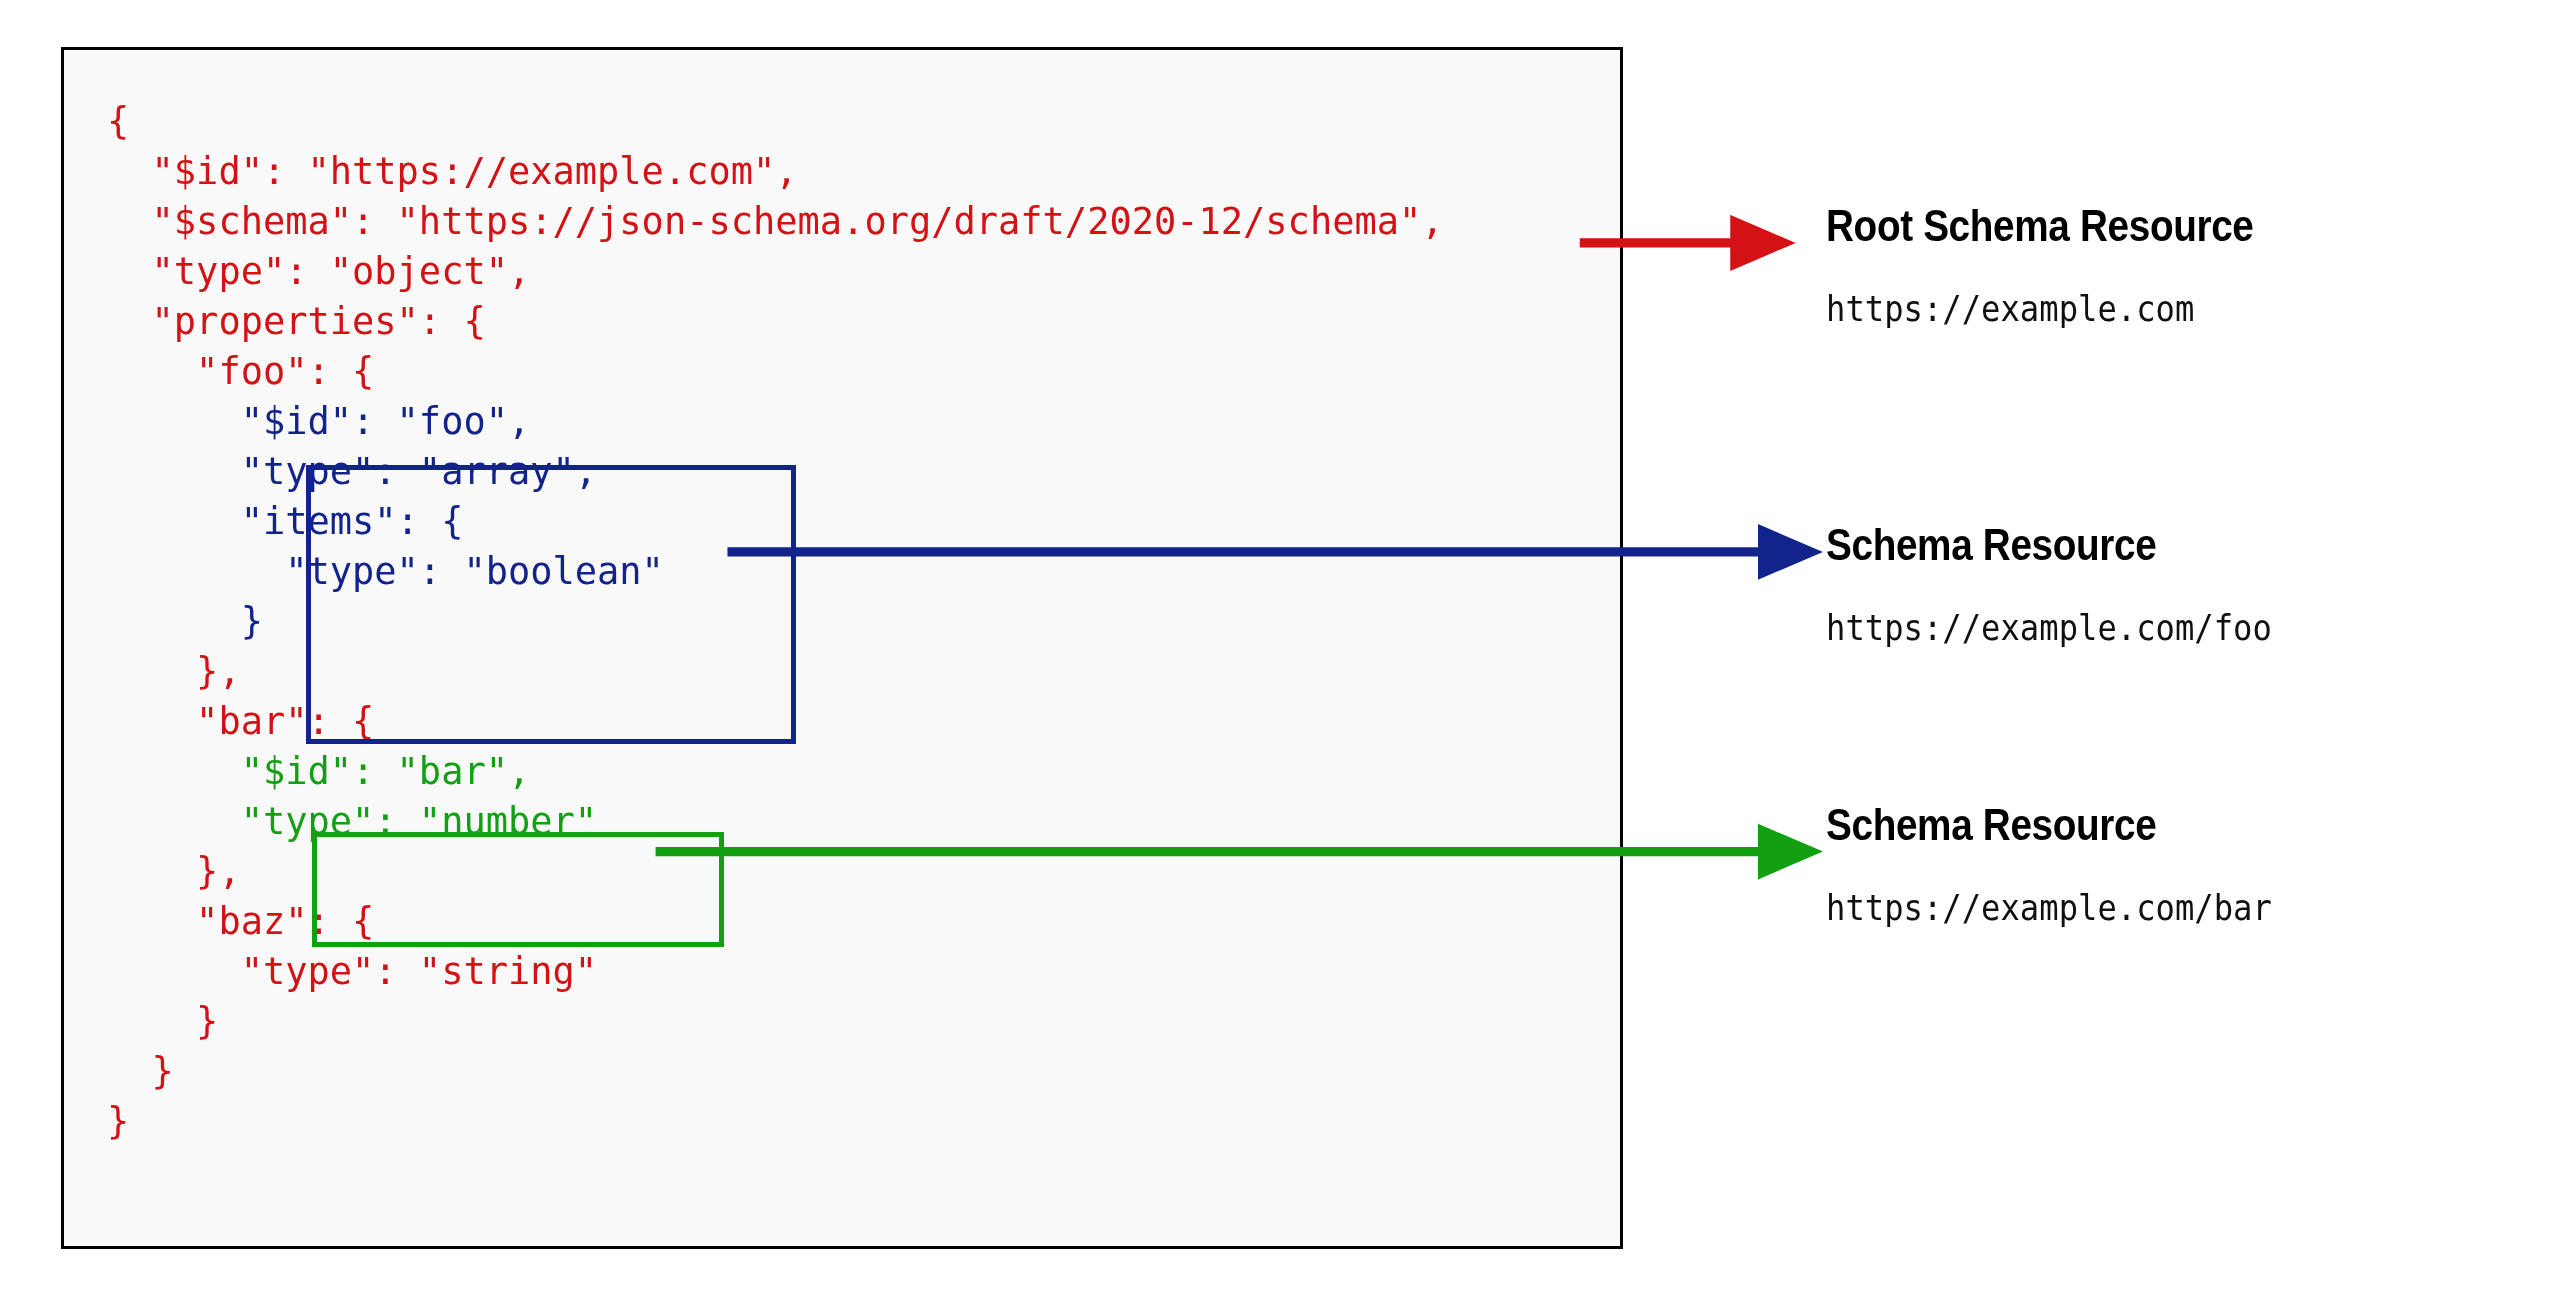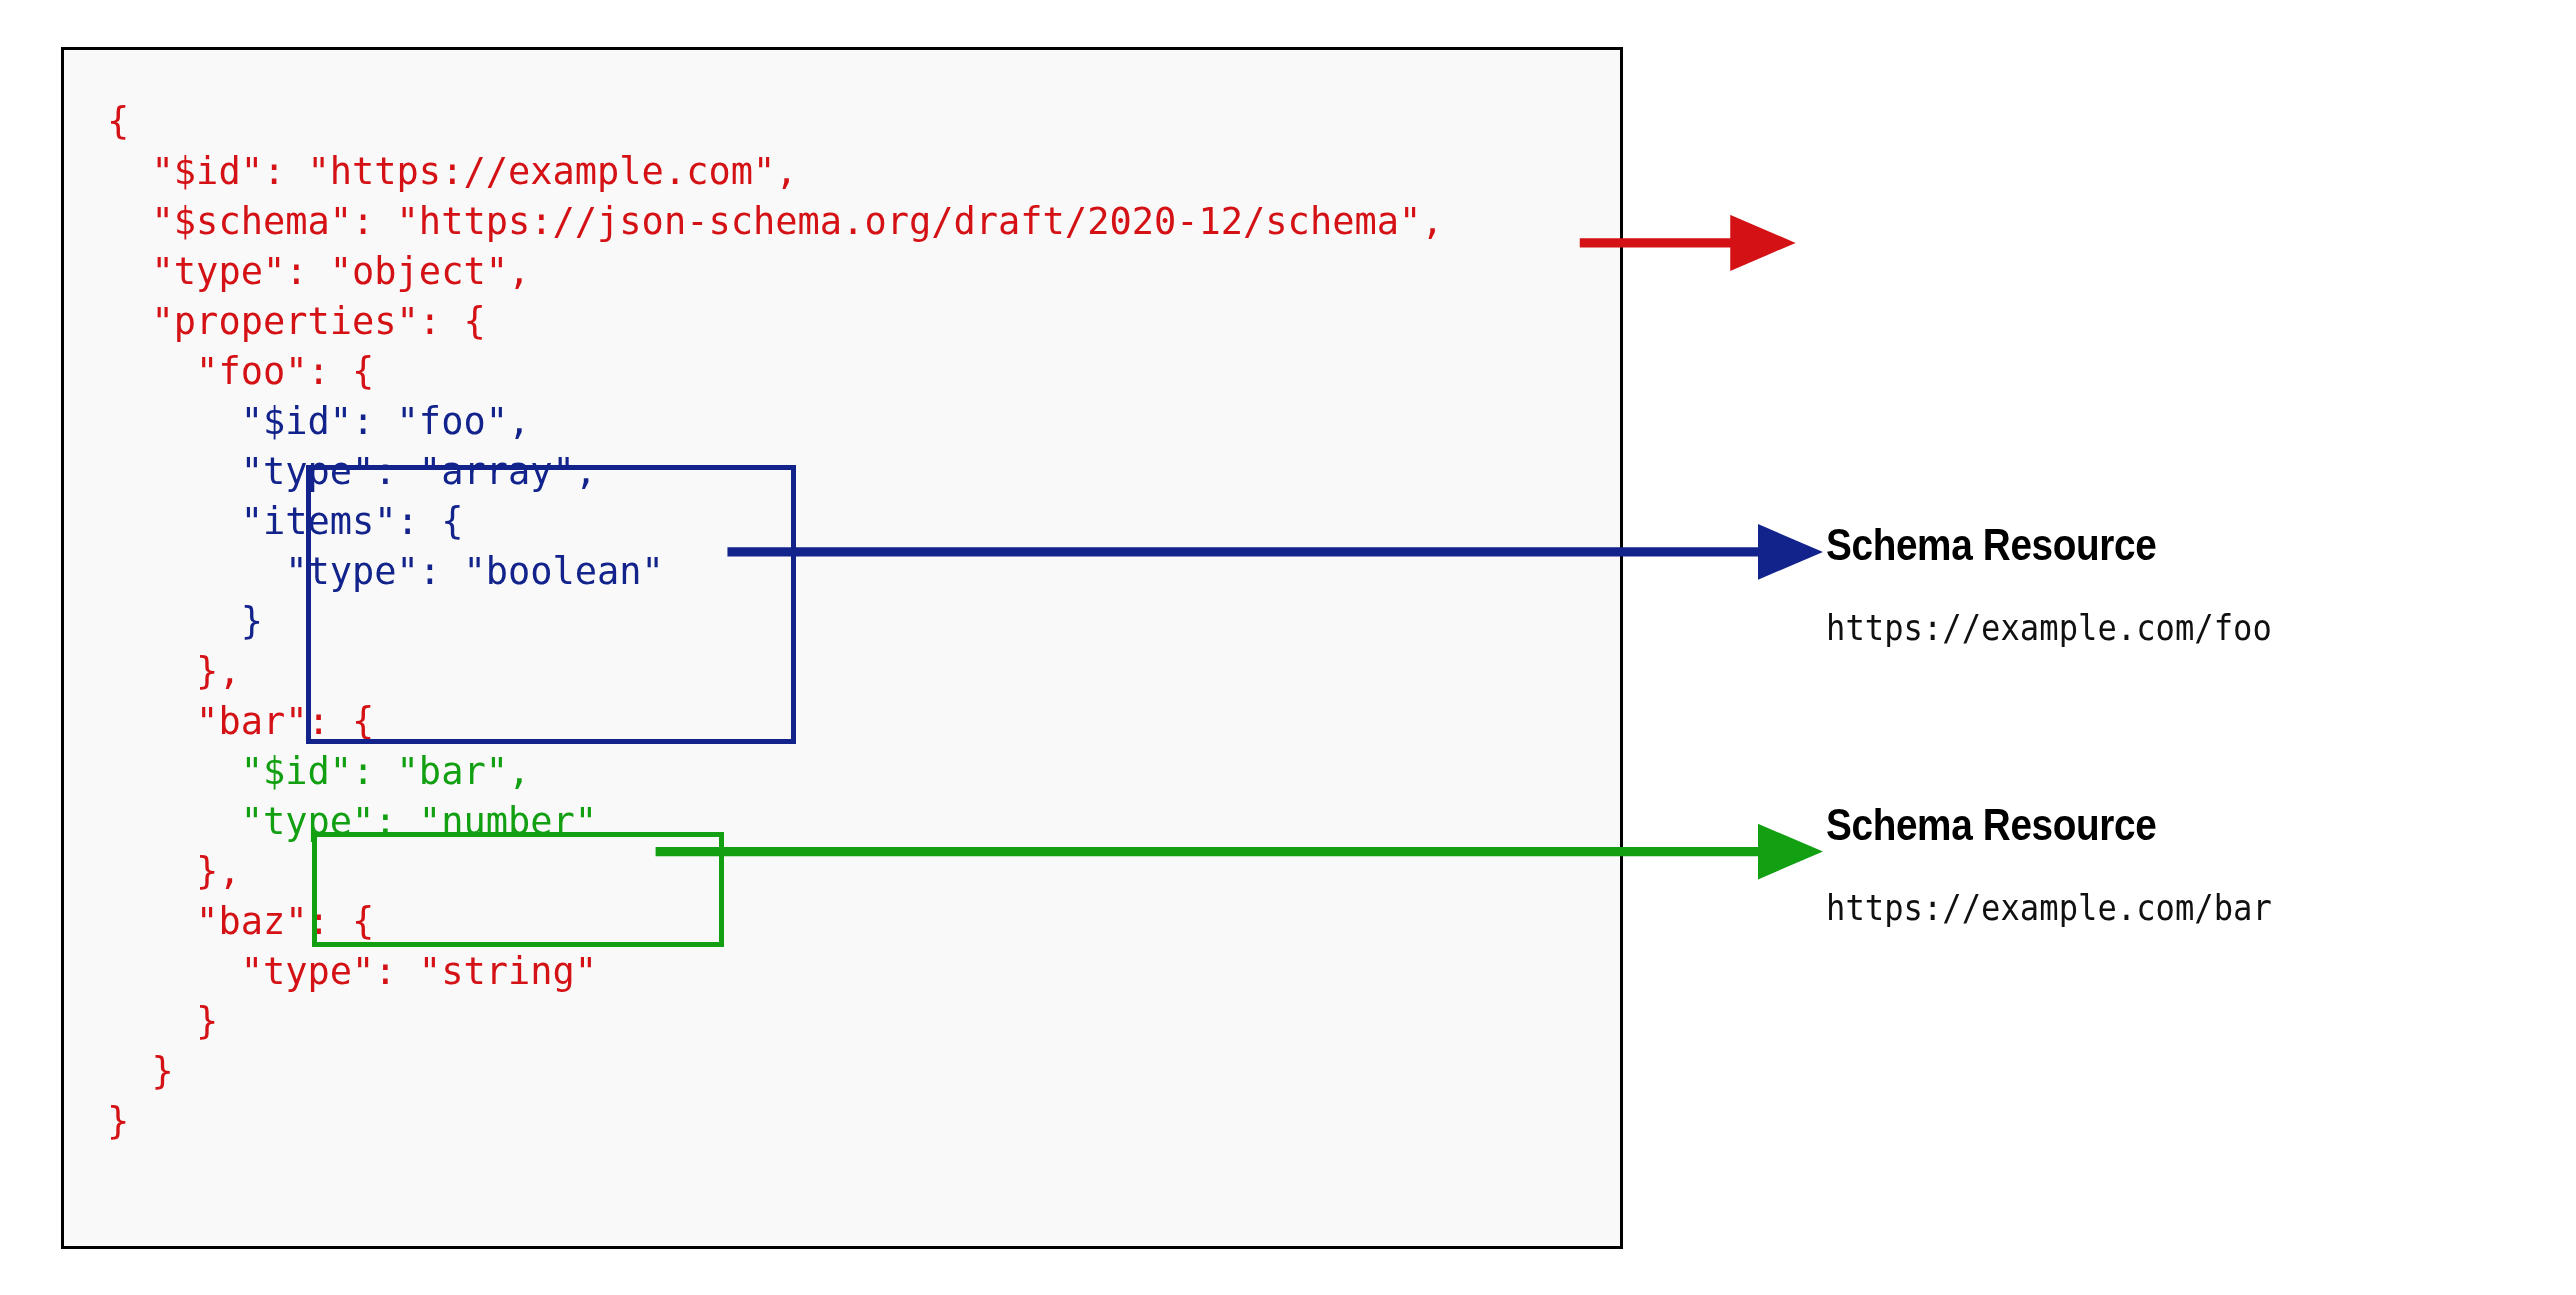--- a/index.html
+++ b/index.html
@@ -144,20 +144,24 @@
       </marker>
     </defs>
 
     <line x1="2198" y1="338" x2="2410" y2="338" stroke="#d41216" stroke-width="13" marker-end="url(#head-red)"></line>
 
     <line x1="1012" y1="768" x2="2448" y2="768" stroke="#12238c" stroke-width="13" marker-end="url(#head-blue)"></line>
 
     <line x1="912" y1="1185" x2="2448" y2="1185" stroke="#12a012" stroke-width="13" marker-end="url(#head-green)"></line>
   </svg>
 
+  <div class="annotation" id="ann-root">
+    <div class="ann-title">Root Schema Resource</div>
+    <div class="ann-url">https://example.com</div>
+  </div>
 
   <div class="annotation" id="ann-foo">
     <div class="ann-title">Schema Resource</div>
     <div class="ann-url">https://example.com/foo</div>
   </div>
 
   <div class="annotation" id="ann-bar">
     <div class="ann-title">Schema Resource</div>
     <div class="ann-url">https://example.com/bar</div>
   </div>

